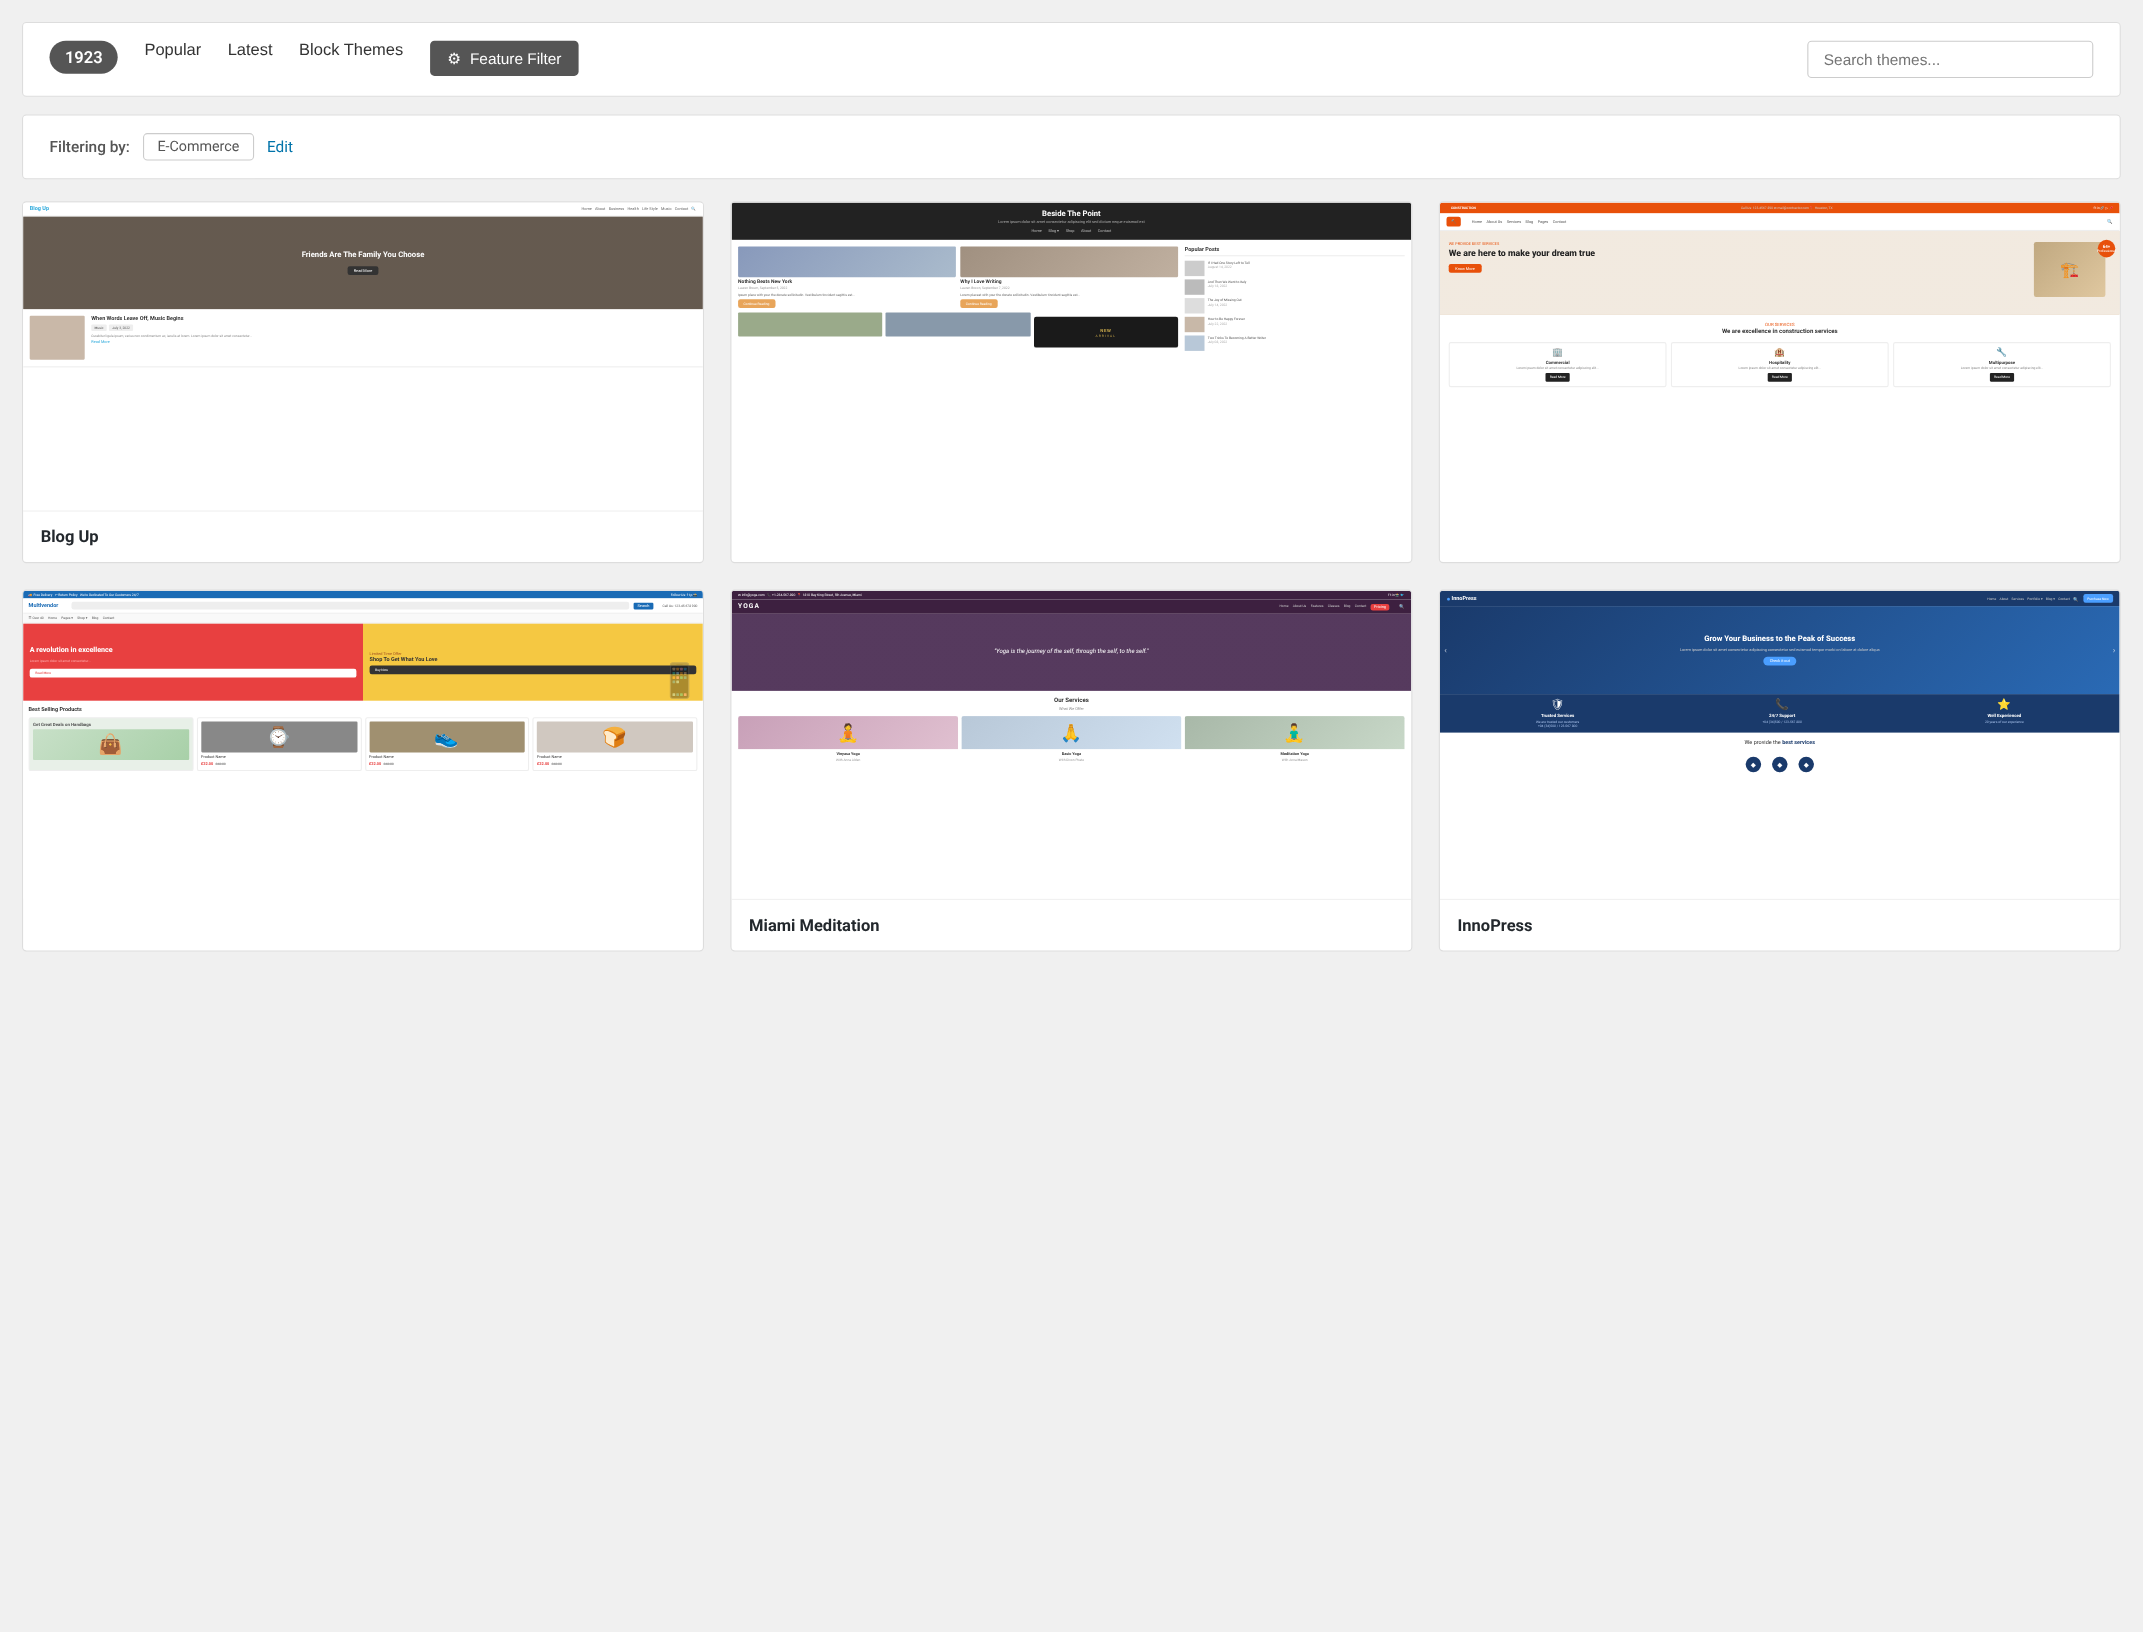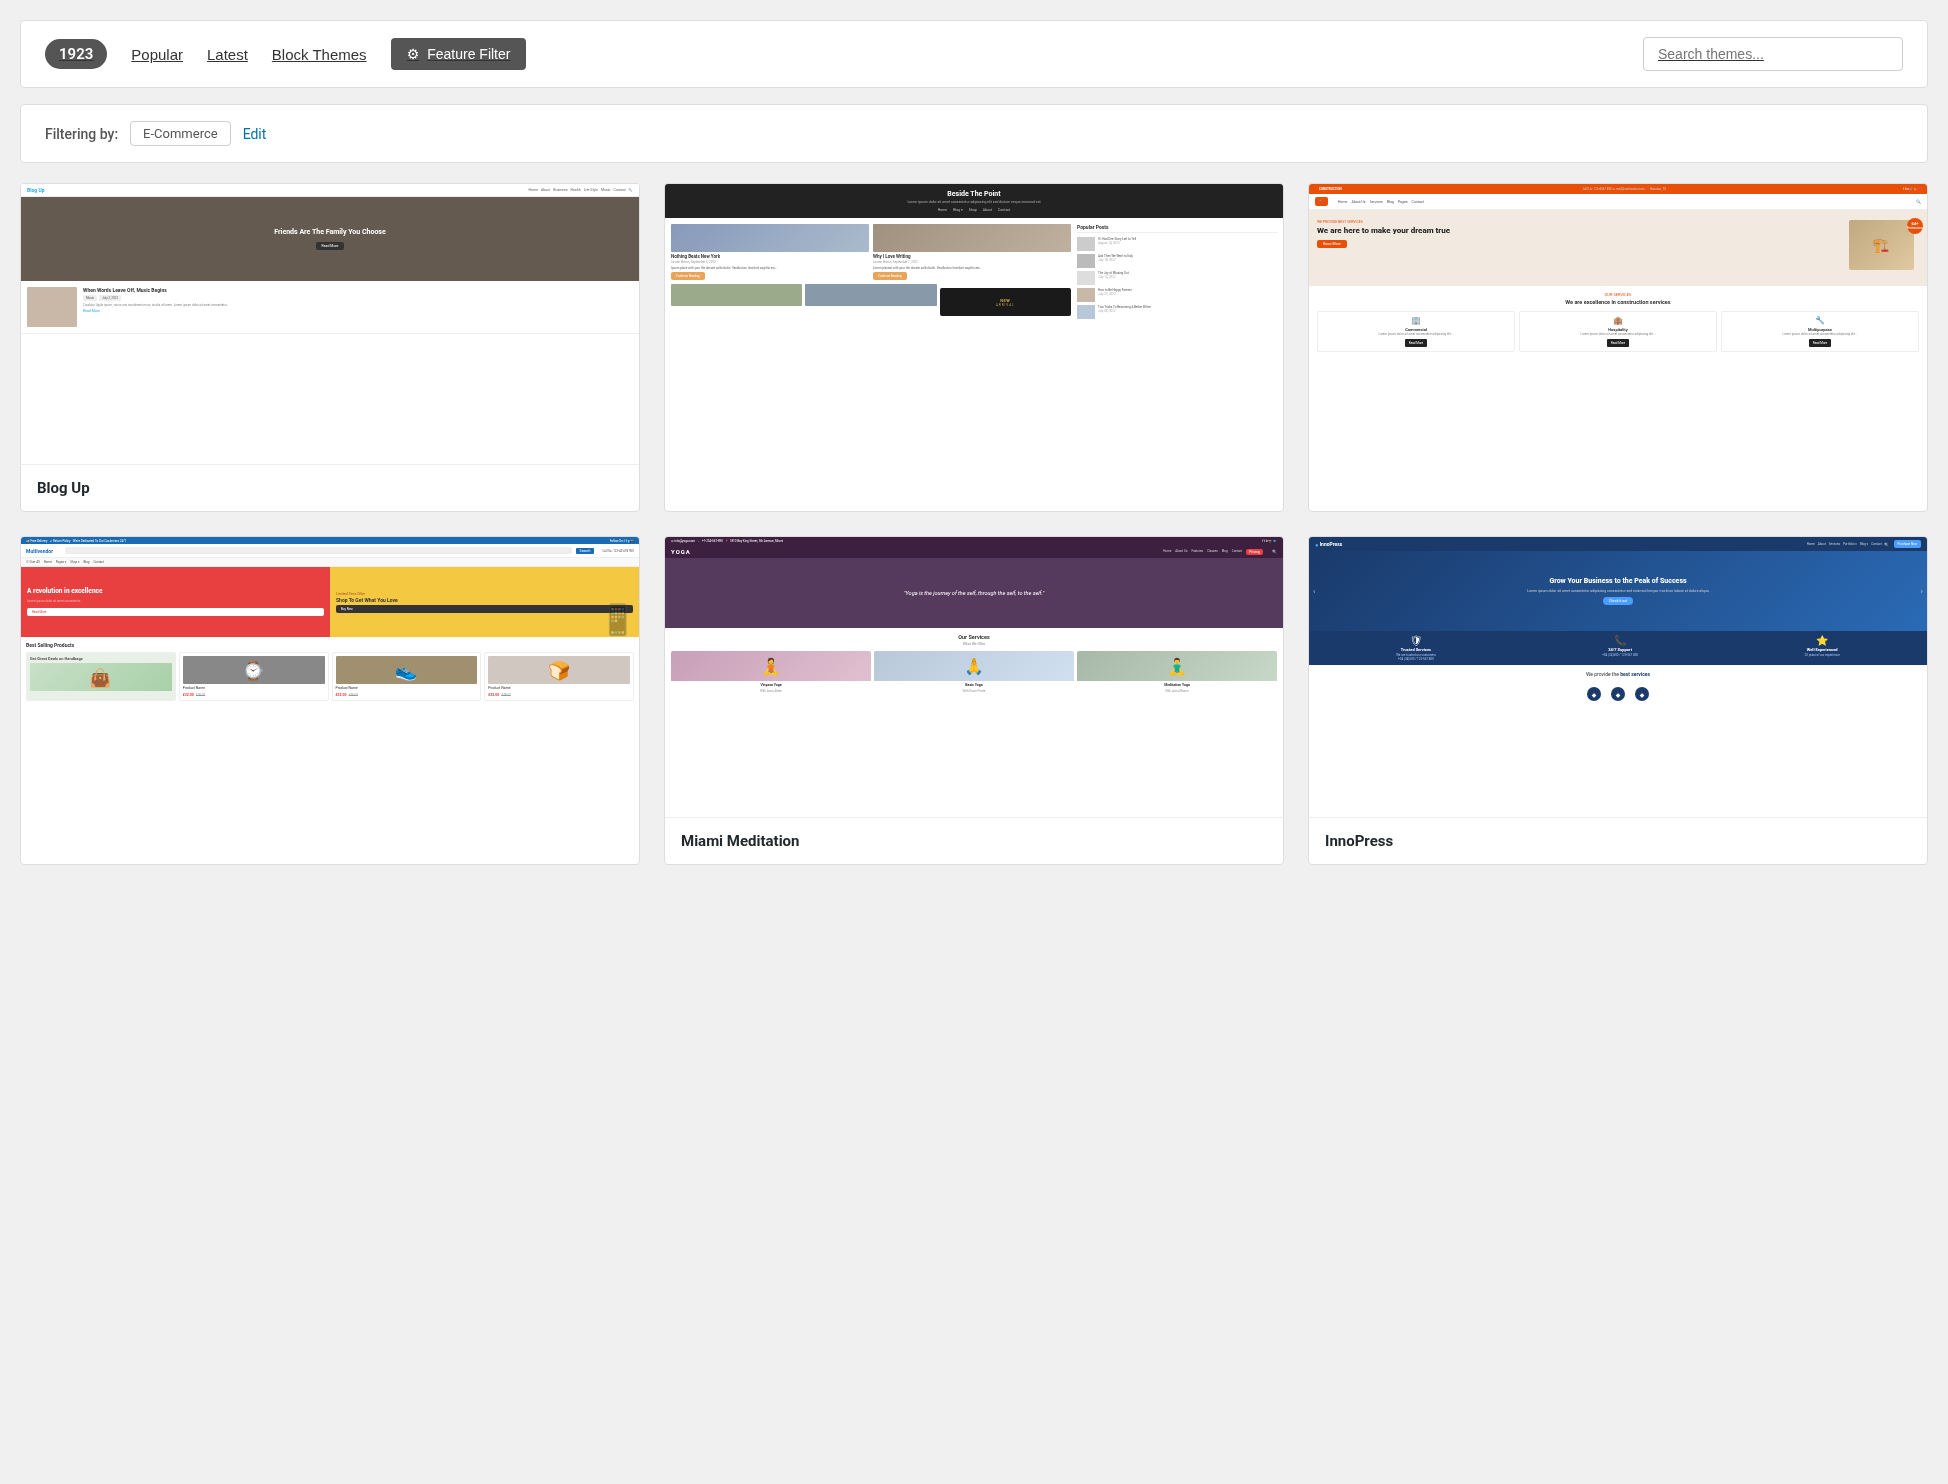--- a/index.html
+++ b/index.html
@@ -7,24 +7,23 @@
 
     .page-wrapper { background: #f0f0f0; padding: 20px; }
 
     
     .nav-bar {
       background: #fff;
       border: 1px solid #ddd;
       border-radius: 4px;
       padding: 16px 24px;
       display: flex;
-      align-items: center;
+      align-items: flex-start;
       gap: 24px;
       margin-bottom: 16px;
-      text-decoration: underline;
     }
     .theme-count-badge {
       background: #555;
       color: #fff;
       border-radius: 20px;
       padding: 6px 14px;
       font-size: 15px;
       font-weight: 600;
     }
     .nav-link {

